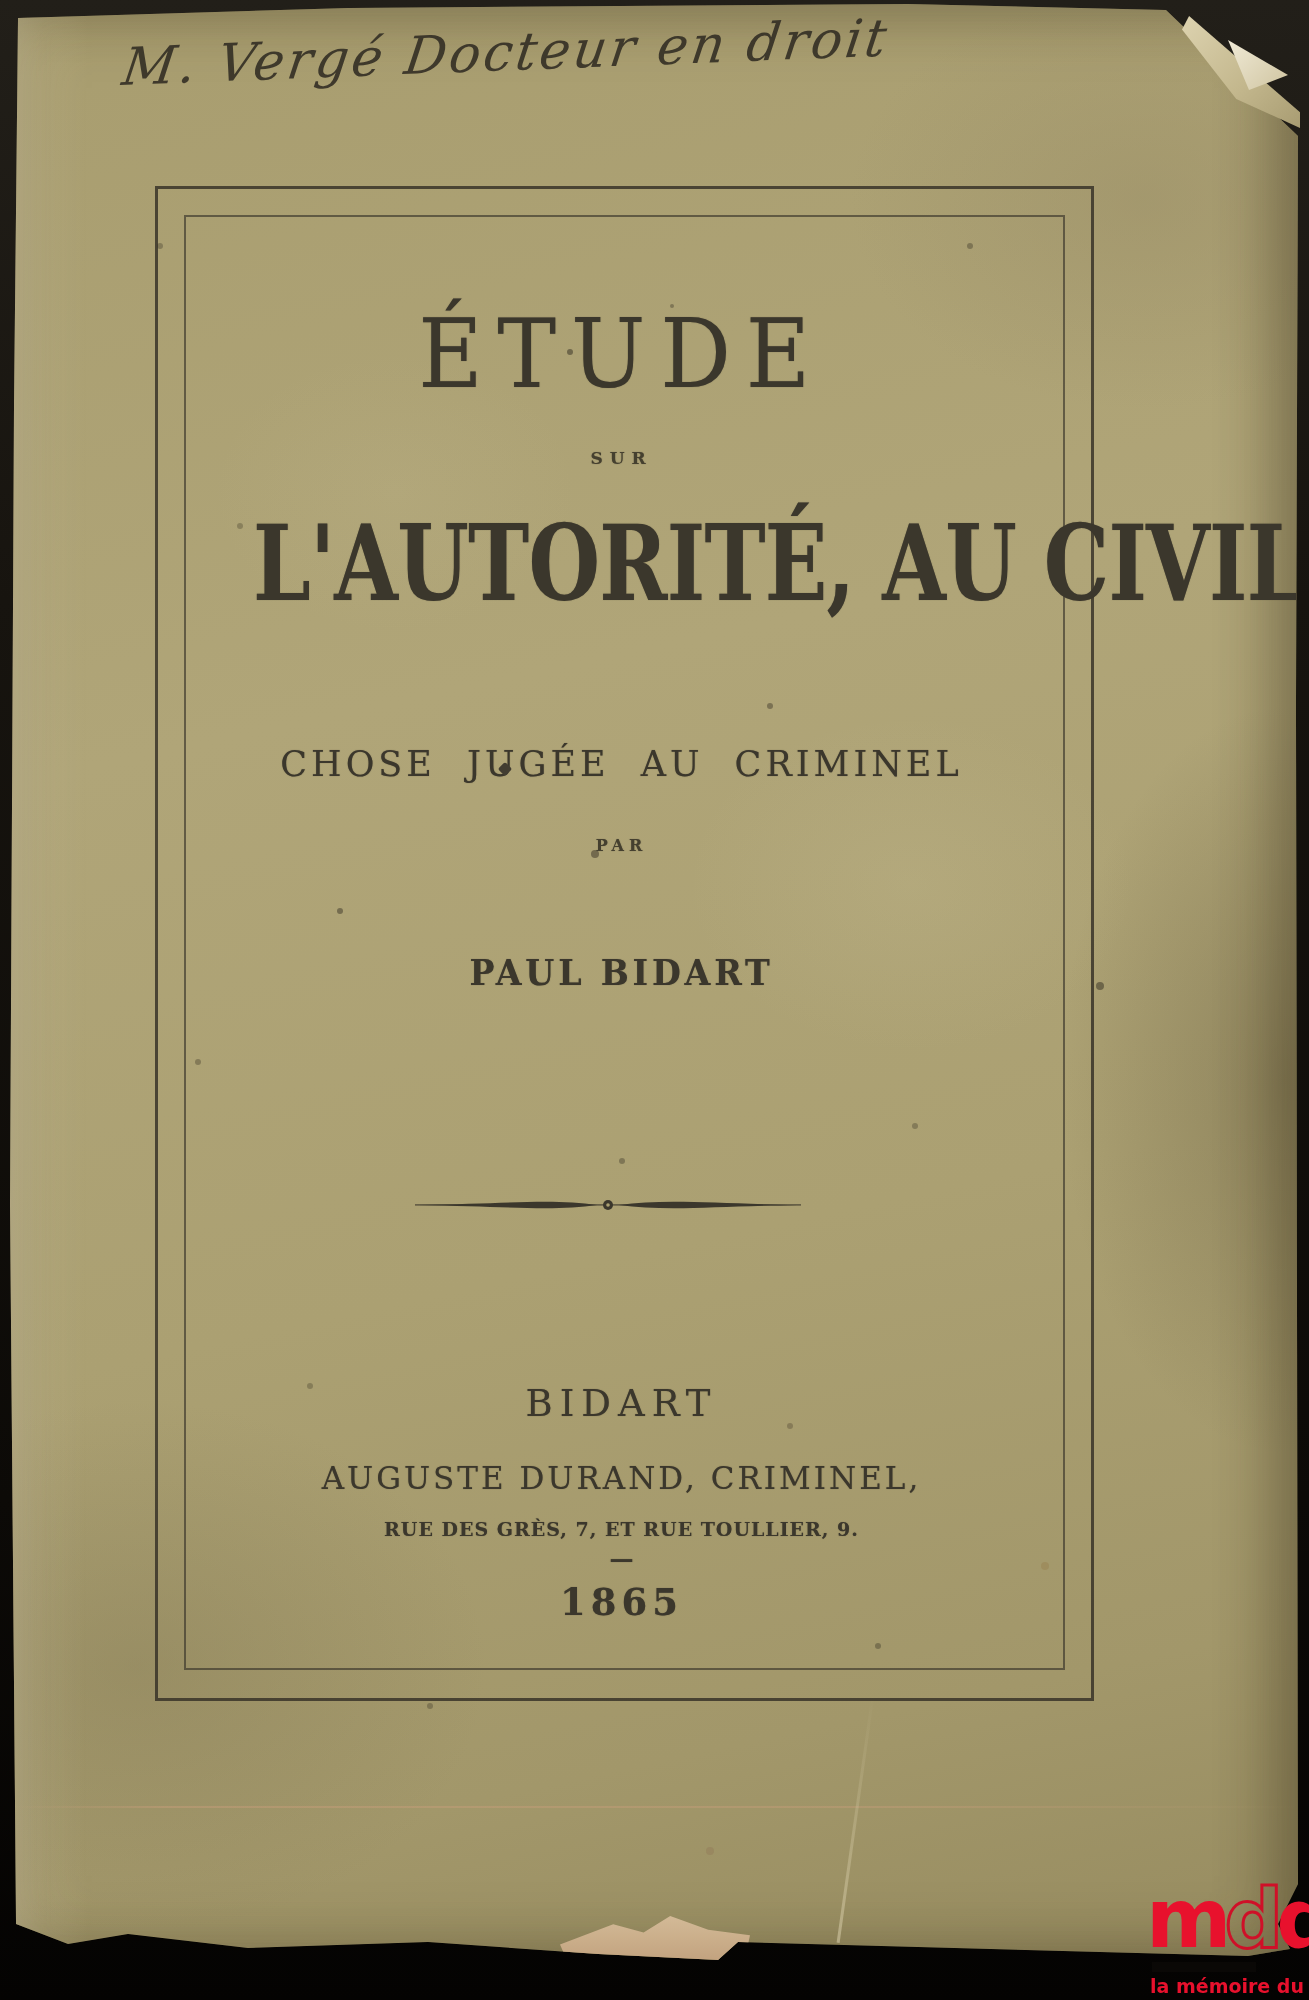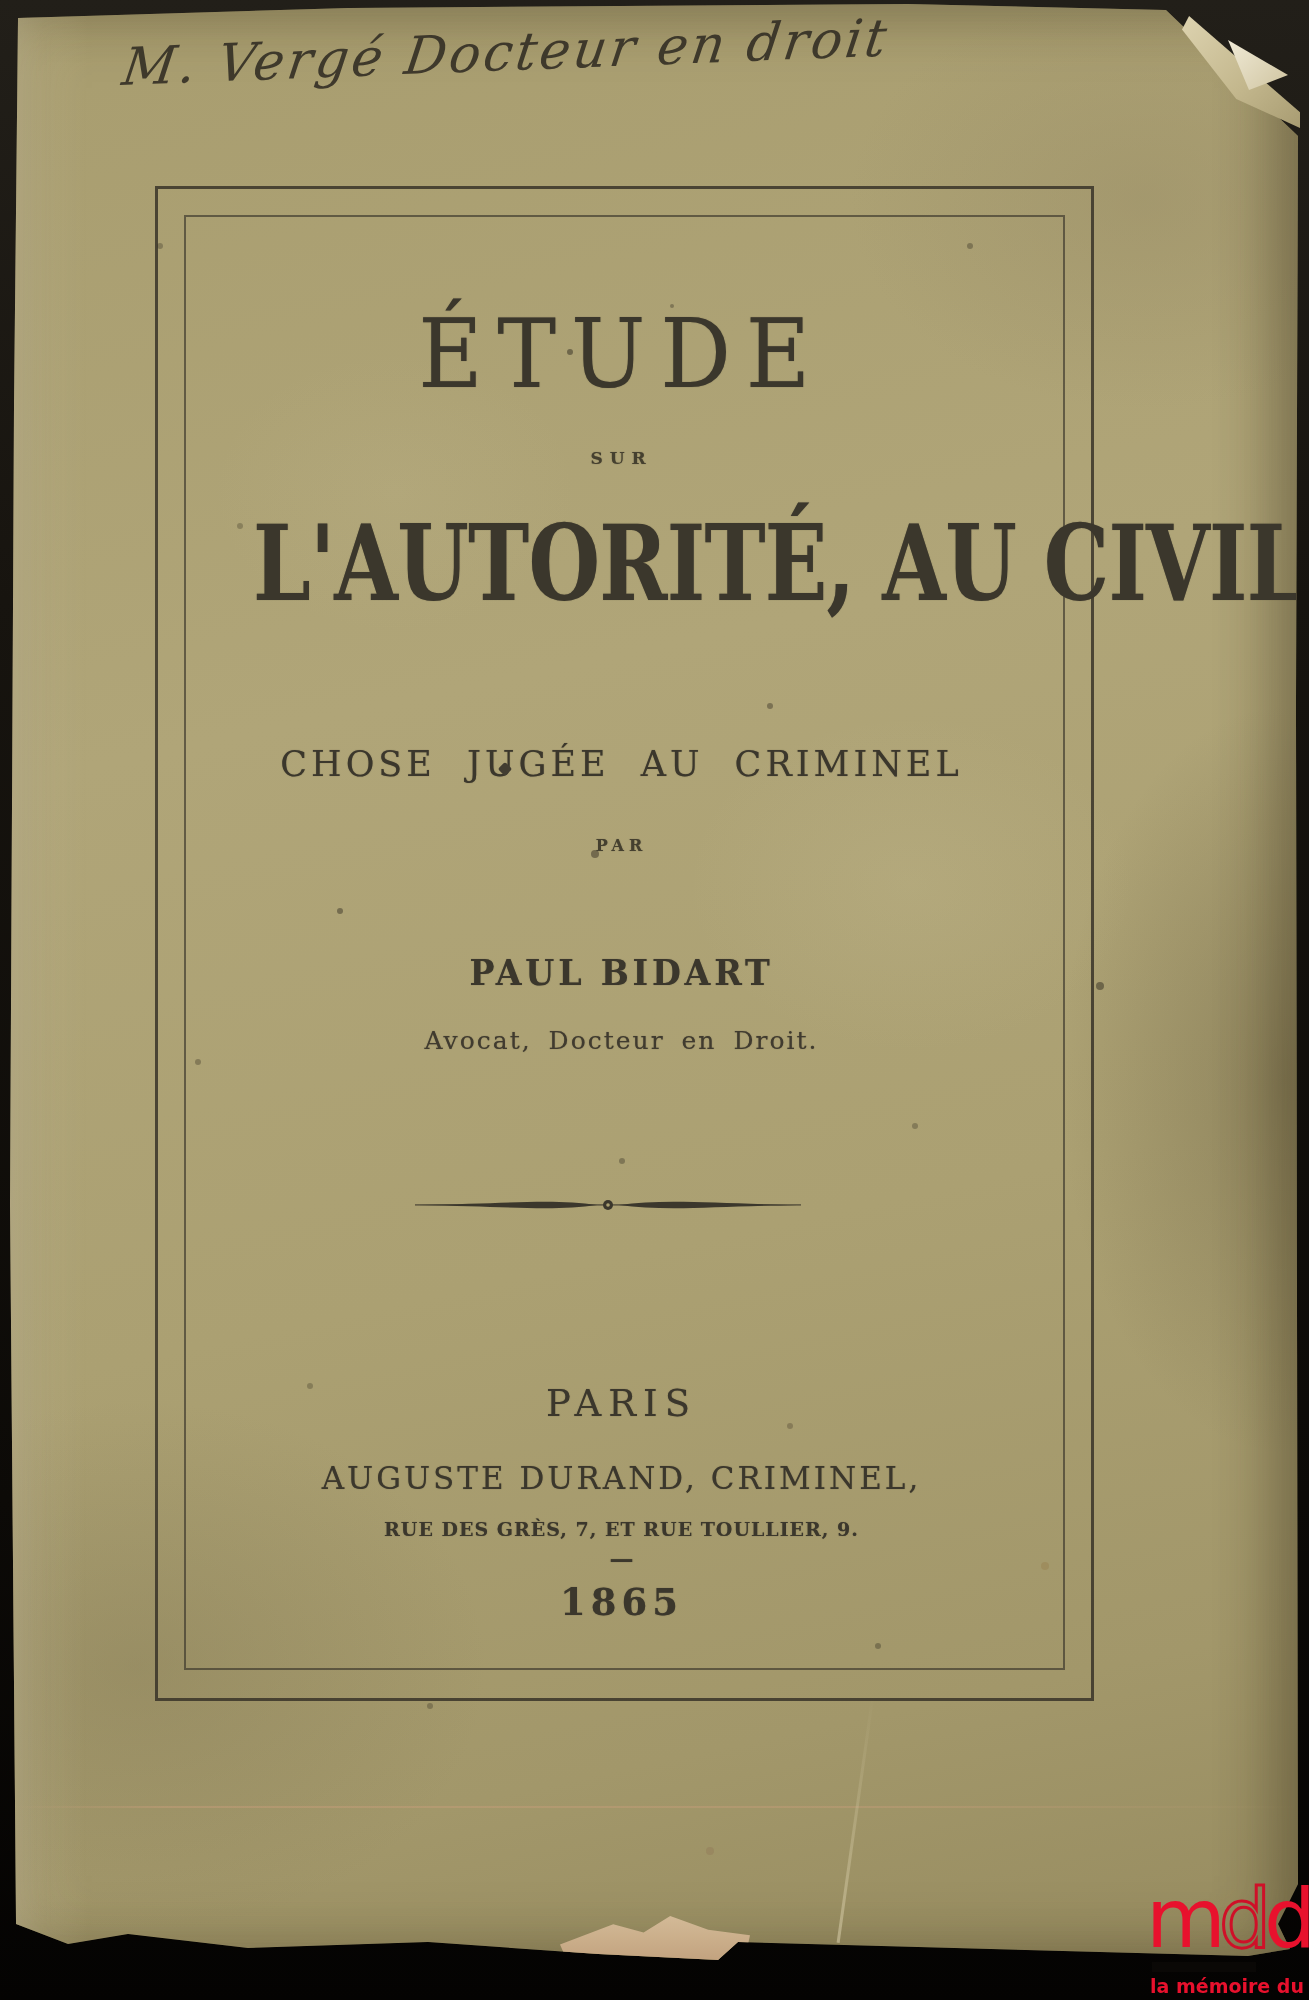--- a/index.html
+++ b/index.html
@@ -74,21 +74,21 @@
   .t-publisher{top:1456px;font-size:31px;letter-spacing:3px;}
   .t-address{top:1514px;font-size:19px;font-weight:700;letter-spacing:1px;}
   .t-dash{top:1540px;font-size:24px;font-weight:700;}
   .t-year{top:1576px;font-size:37px;letter-spacing:5px;font-weight:600;}
   .ink-spot{position:absolute;left:492px;top:760px;width:10px;height:10px;background:#423d31;
     transform:rotate(45deg);border-radius:2px;}
   .divider{position:absolute;left:407px;top:1192px;width:386px;height:18px;}
   
   #watermark{position:absolute;left:1146px;top:1878px;z-index:20;width:163px;
     font-family:"DejaVu Sans", sans-serif;line-height:1;}
-  .mdd{font-size:82px;font-weight:400;letter-spacing:-7px;color:#e8112d;white-space:nowrap;}
+  .mdd{font-size:82px;font-weight:700;letter-spacing:-7px;color:#e8112d;white-space:nowrap;}
   .mdd .outline{color:transparent;-webkit-text-stroke:3px #cf1028;}
   .mdd-bar{width:104px;height:10px;background:#0a0806;margin-top:2px;margin-left:6px;}
   .mdd-tagline{margin-top:5px;margin-left:4px;font-size:19px;font-weight:700;color:#e8112d;white-space:nowrap;}
 </style>
 </head>
 <body>
 
 <div id="stage">
 
   <div id="paper">
@@ -102,31 +102,30 @@
     <div class="frame-outer"></div>
     <div class="frame-inner"></div>
 
     <div class="pline t-etude">ÉTUDE</div>
     <div class="pline t-sur">SUR</div>
     <div class="pline t-main">L'AUTORITÉ, AU CIVIL,</div>
     <div class="pline t-sub">CHOSE JUGÉE AU CRIMINEL</div>
     <div class="ink-spot"></div>
     <div class="pline t-par">PAR</div>
     <div class="pline t-author">PAUL BIDART</div>
-    <div class="pline t-authtitles">Avocat, Docteur en Droit.</div>
 
     <svg class="divider" viewBox="0 0 386 18" xmlns="http://www.w3.org/2000/svg">
       <rect x="0" y="8.2" width="386" height="1.4" fill="#3b372c" opacity="0.75"></rect>
       <path d="M4 9 C 90 7.5, 140 2.5, 182 9 C 140 15.5, 90 10.5, 4 9 Z" fill="#3b372c"></path>
       <path d="M204 9 C 250 2.5, 300 7.5, 382 9 C 300 10.5, 250 15.5, 204 9 Z" fill="#3b372c"></path>
       <circle cx="193" cy="9" r="5" fill="#3b372c"></circle>
       <circle cx="193" cy="9" r="1.8" fill="#aba072"></circle>
     </svg>
 
-    <div class="pline t-city">PARIS</div>
+    <div class="pline t-city">BIDART</div>
     <div class="pline t-publisher">AUGUSTE DURAND, CRIMINEL,</div>
     <div class="pline t-address">RUE DES GRÈS, 7, ET RUE TOULLIER, 9.</div>
     <div class="pline t-dash">—</div>
     <div class="pline t-year">1865</div>
 
     <div class="tear-bottom"></div>
     <div class="tear-bottom-left"></div>
   </div>
 
   <div class="fold-tr"></div>

